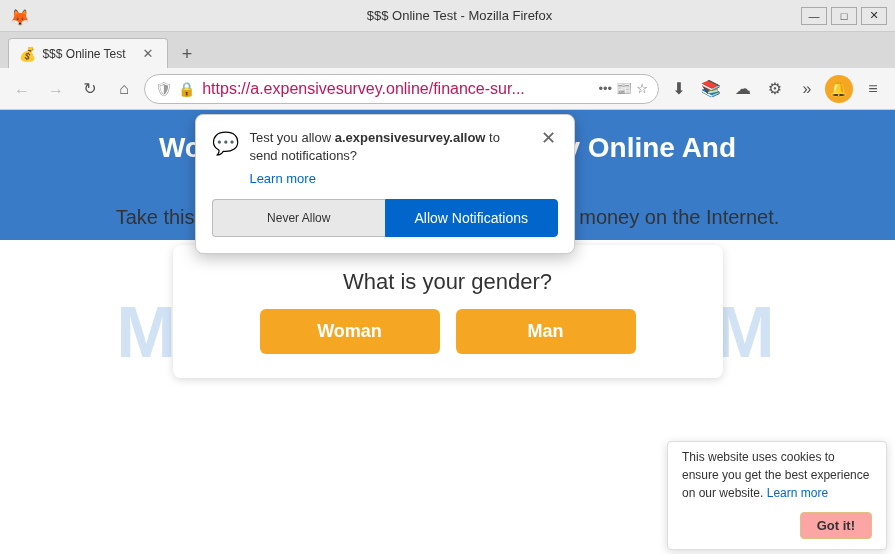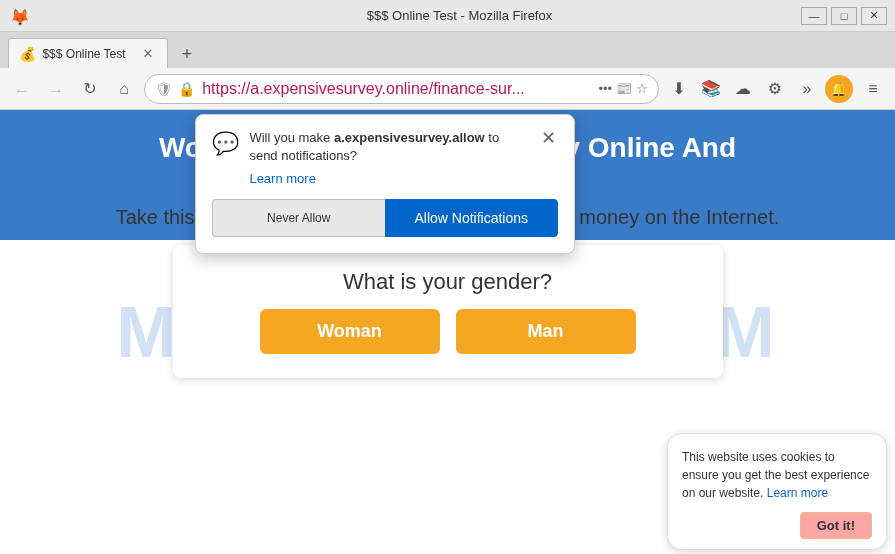--- a/index.html
+++ b/index.html
@@ -361,22 +361,22 @@
     }
 
     
     .cookie-notice {
       position: absolute;
       bottom: 4px;
       right: 8px;
       width: 220px;
       background: #fff;
       border: 1px solid #ddd;
-      border-radius: 14px;
-      padding: 14px 14px 10px;
+      border-radius: 4px;
+      padding: 6px 14px 10px;
       box-shadow: 0 2px 10px rgba(0,0,0,0.15);
       z-index: 100;
       font-size: 12px;
       color: #333;
       line-height: 1.5;
       margin-top: 28px;
     }
 
     .cookie-text {
       font-size: 12px;
@@ -475,21 +475,21 @@
         <button class="gender-btn">Man</button>
       </div>
     </div>
   </div>
 
   <div class="notification-popup">
     <div class="notif-header">
       <span class="notif-icon">💬</span>
       <div class="notif-body">
         <div class="notif-title">
-          <span>Will you make </span><span class="notif-domain">a.expensivesurvey.allow</span><span> to send notifications?</span>
+          <span>Test you allow </span><span class="notif-domain">a.expensivesurvey.allow</span><span> to send notifications?</span>
         </div>
         <a class="notif-learn">Learn more</a>
       </div>
       <span class="notif-close">✕</span>
     </div>
     <div class="notif-actions">
       <button class="notif-never">Never Allow</button>
       <button class="notif-allow">Allow Notifications</button>
     </div>
   </div>

